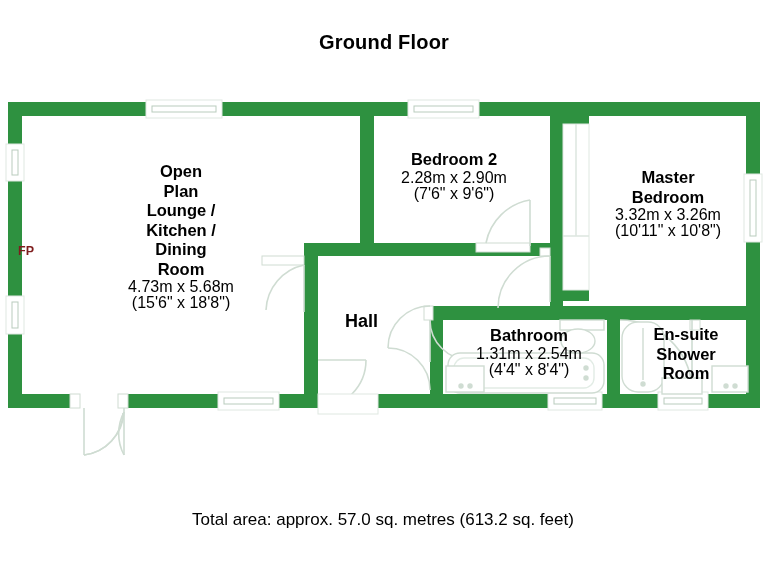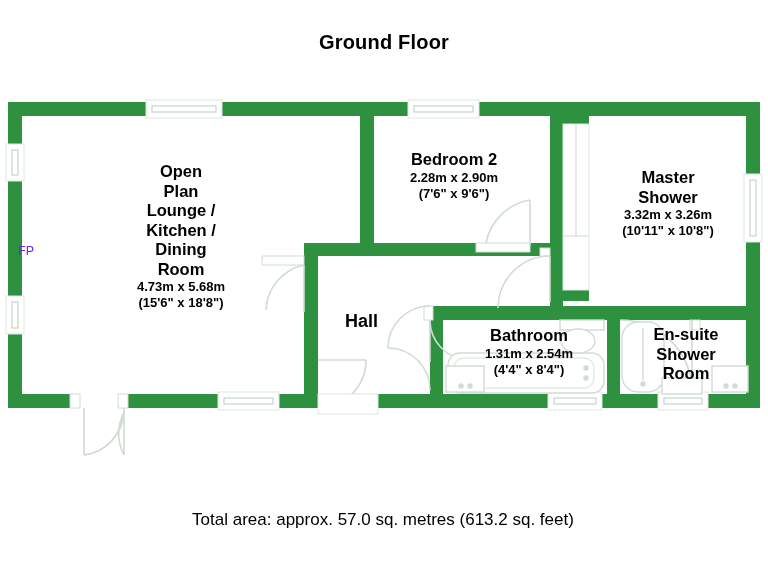--- a/index.html
+++ b/index.html
@@ -60,31 +60,30 @@
     pointer-events: none;
   }
   .room-label .rname {
     font-size: 16.5px;
     font-weight: bold;
     white-space: pre-line;
     display: block;
     line-height: 19.5px;
   }
   .room-label .rdim {
-    font-size: 13px;
+    font-size: 16px;
     display: block;
     line-height: 16px;
     white-space: pre-line;
+  }
+  .fp-label {
+    position: absolute;
+    font-size: 12.5px;
     font-weight: bold;
-  }
-  .fp-label {
-    position: absolute;
-    font-size: 12.5px;
-    font-weight: normal;
-    color: #6d28d9;
+    color: #7f1d1d;
   }
   .hall-label {
     position: absolute;
     font-size: 18px;
     font-weight: bold;
   }
 </style>
 </head>
 <body>
 
@@ -305,21 +304,21 @@
   </div>
 
   <div class="room-label" style="left:370px; top:150px; width:168px;text-align:center;">
     <span class="rname">Bedroom 2</span>
     <span class="rdim">2.28m x 2.90m</span>
     <span class="rdim">(7'6" x 9'6")</span>
   </div>
 
   <div class="room-label" style="left:592px; top:168px; width:152px;">
     <span class="rname">Master
-Shower</span>
+Bedroom</span>
     <span class="rdim">3.32m x 3.26m</span>
     <span class="rdim">(10'11" x 10'8")</span>
   </div>
 
   <div class="room-label" style="left:454px; top:326px; width:150px;">
     <span class="rname">Bathroom</span>
     <span class="rdim">1.31m x 2.54m</span>
     <span class="rdim">(4'4" x 8'4")</span>
   </div>
 

